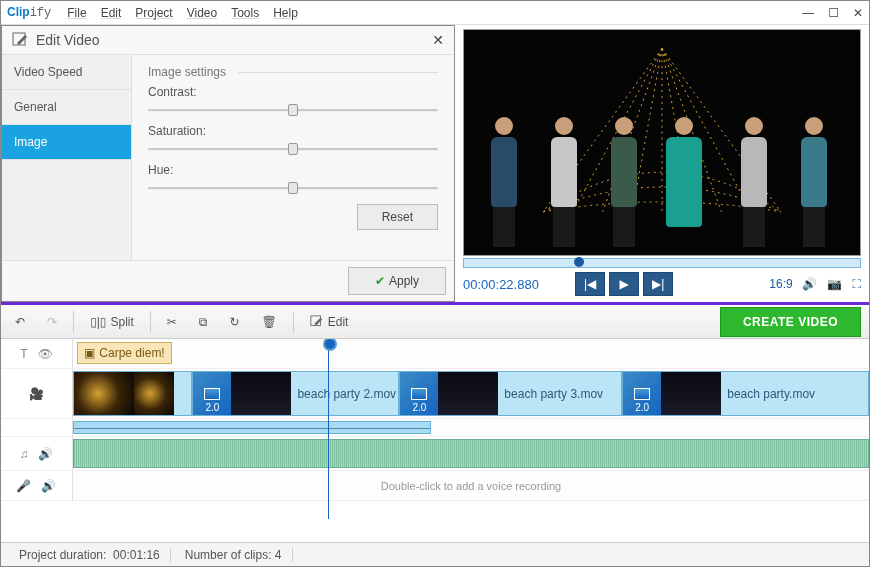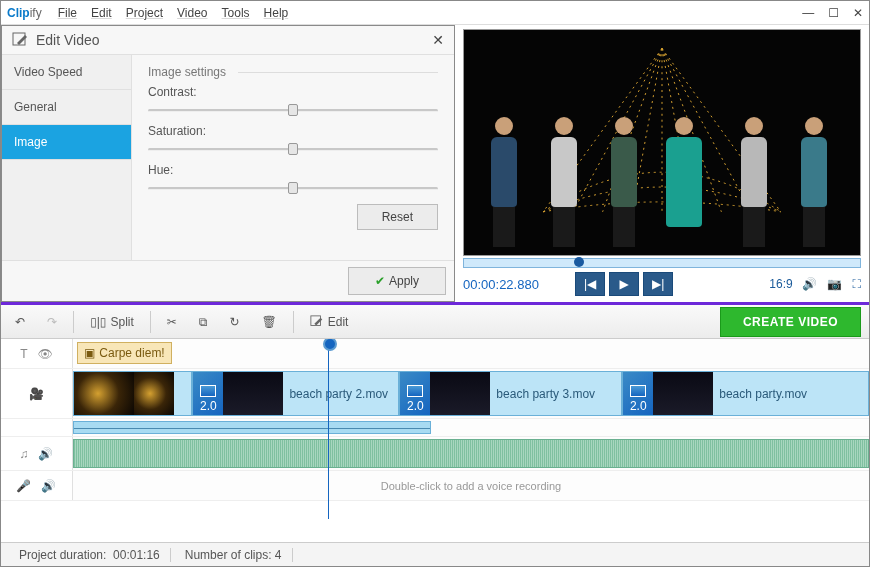--- a/index.html
+++ b/index.html
@@ -1,21 +1,21 @@
 <!DOCTYPE html>
 <html><head>
 <meta charset="utf-8">
 <style>
 * { box-sizing: border-box; margin: 0; padding: 0; font-family: "Segoe UI", Tahoma, sans-serif; font-size: 12px; }
 body { background: #fff; color: #444; width: 870px; height: 567px; overflow: hidden; border: 1px solid #888; display: flex; flex-direction: column; }
 
 
 .menubar { display: flex; align-items: center; height: 24px; padding: 0 6px; background: #fff; border-bottom: 1px solid #ddd; position: relative; }
 .menubar .logo { font-weight: bold; color: #0a7aca; margin-right: 16px; }
-.menubar .logo .ify { color: #666; font-weight: normal; }
+.menubar .logo .ify { color: #666; font-weight: normal; font-family: Liberation Mono, monospace; }
 .menubar .mitem { margin-right: 14px; text-decoration: underline; text-decoration-color: rgba(0,0,0,0.15); cursor: default; }
 .menubar .winbtns { margin-left: auto; display: flex; gap: 14px; color: #444; }
 .menubar .winbtns span { cursor: default; }
 
 
 .upper { display: flex; height: 280px; border-bottom: 3px solid #6d28d9; }
 .panel { width: 454px; background: #f7f7f7; border: 1px solid #8a8a8a; display: flex; flex-direction: column; }
 .panel-head { display: flex; align-items: center; gap: 8px; padding: 6px 10px; border-bottom: 1px solid #e0e0e0; }
 .panel-head .ptitle { font-size: 14px; color: #555; }
 .panel-head .close { margin-left: auto; cursor: pointer; font-size: 14px; }
@@ -77,21 +77,21 @@
 .track.text { height: 30px; }
 .track.video { height: 50px; }
 .track.videobar { height: 18px; }
 .track.audio { height: 34px; }
 .track.voice { height: 30px; }
 .text-chip { position: absolute; left: 4px; top: 3px; height: 22px; background: #f8e6b8; border: 1px solid #d0b060; display: flex; align-items: center; gap: 4px; padding: 0 6px; color: #7a5a10; }
 .clip { position: absolute; top: 2px; bottom: 2px; display: flex; align-items: center; background: #bce4f7; border: 1px solid #6ab0d8; overflow: hidden; }
 .clip .thumb { height: 100%; width: 60px; background: #111; position: relative; flex-shrink: 0; }
 .clip .thumb.sparkle { background: radial-gradient(circle at 40% 50%, #d4a030 0%, #3a2508 50%, #0a0603 100%); }
 .clip .thumb.party { background: linear-gradient(#0a0a14, #1a1a28); }
-.clip .trans { width: 30px; height: 100%; background: linear-gradient(135deg, #3a8ac6 0%, #1565c0 100%); display: flex; flex-direction: column; align-items: center; justify-content: flex-end; color: #fff; font-size: 12px; flex-shrink: 0; padding-bottom: 2px; }
+.clip .trans { width: 38px; height: 100%; background: linear-gradient(135deg, #3a8ac6 0%, #1565c0 100%); display: flex; flex-direction: column; align-items: center; justify-content: flex-end; color: #fff; font-size: 10px; flex-shrink: 0; padding-bottom: 2px; }
 .clip .trans::before { content: ""; width: 14px; height: 10px; border: 1px solid #fff; margin-bottom: 2px; background: linear-gradient(#4a9ad6,#1565c0); }
 .clip .name { padding: 0 6px; color: #2a5a7a; white-space: nowrap; }
 .vbar { position: absolute; top: 2px; bottom: 2px; left: 0; background: #a8dbf2; border: 1px solid #6ab0d8; }
 .vbar .vol { position: absolute; left: 0; right: 0; top: 50%; height: 1px; background: #4a8ab0; }
 .wave { position: absolute; left: 0; top: 2px; bottom: 2px; background: repeating-linear-gradient(90deg, #7fc0a0 0, #7fc0a0 1px, #a8d6bf 1px, #a8d6bf 2px); border: 1px solid #6ab090; }
 .voice-hint { width: 100%; text-align: center; color: #999; font-size: 11px; }
 
 
 .status { display: flex; align-items: center; height: 24px; background: #f4f4f4; border-top: 1px solid #ccc; padding: 0 8px; gap: 4px; }
 .status .cell { padding: 0 10px; border-right: 1px solid #ccc; color: #555; }

